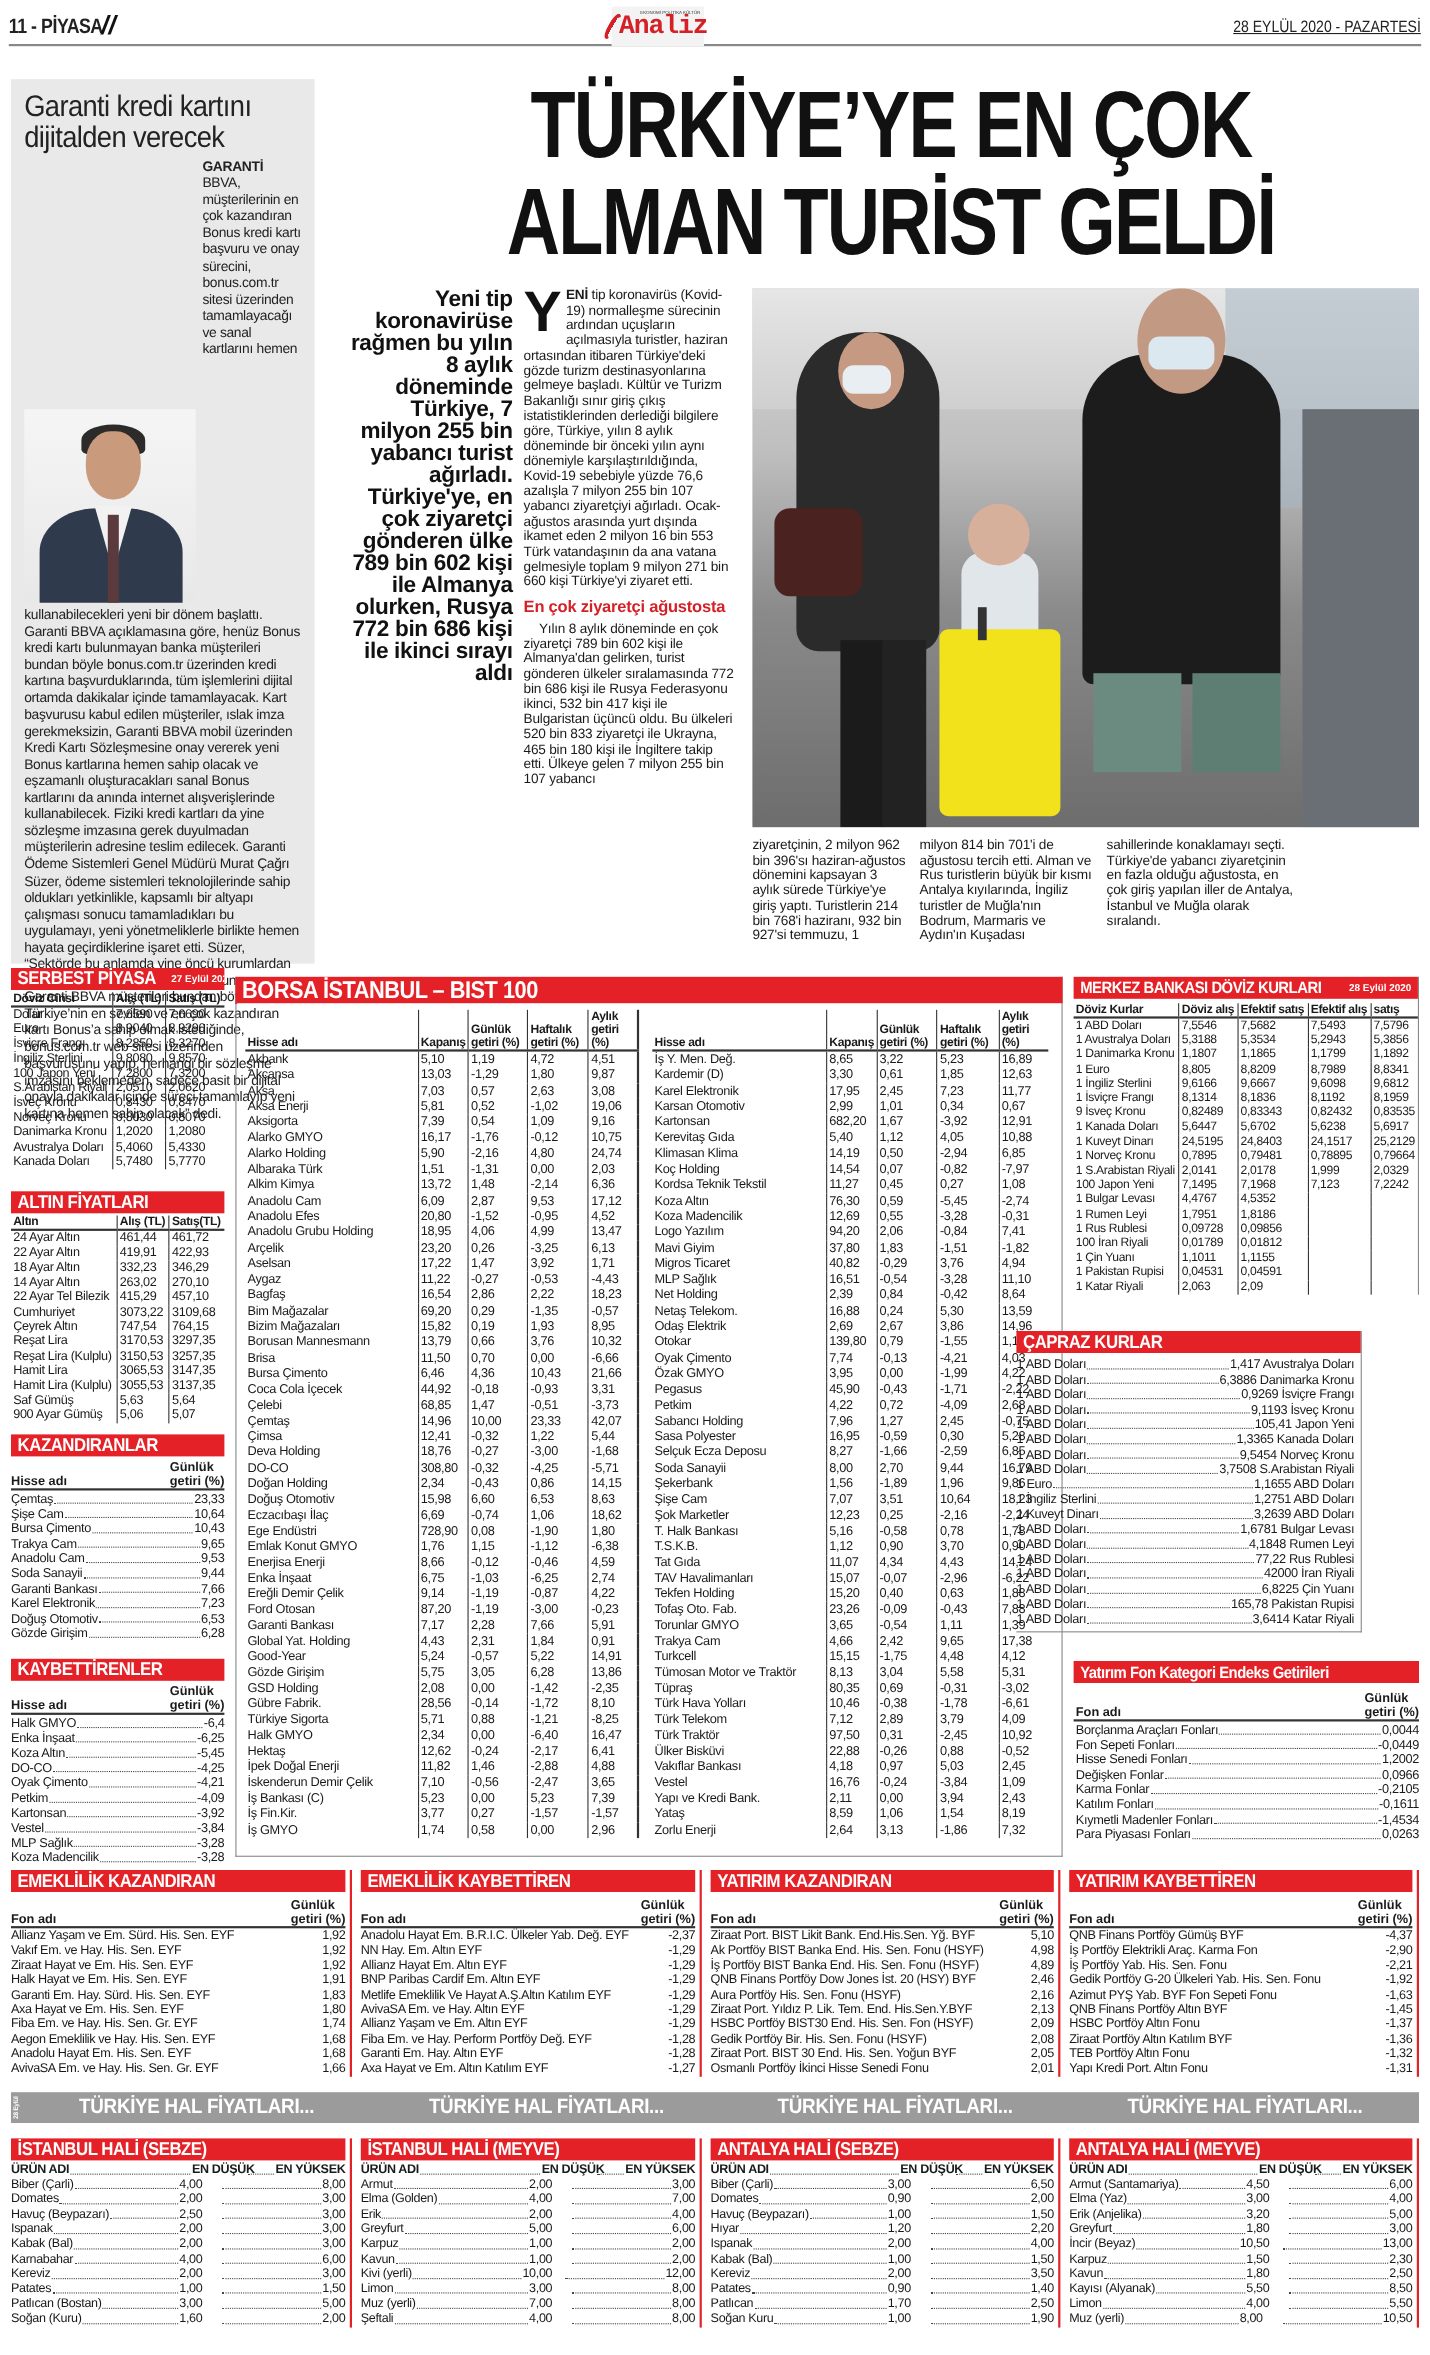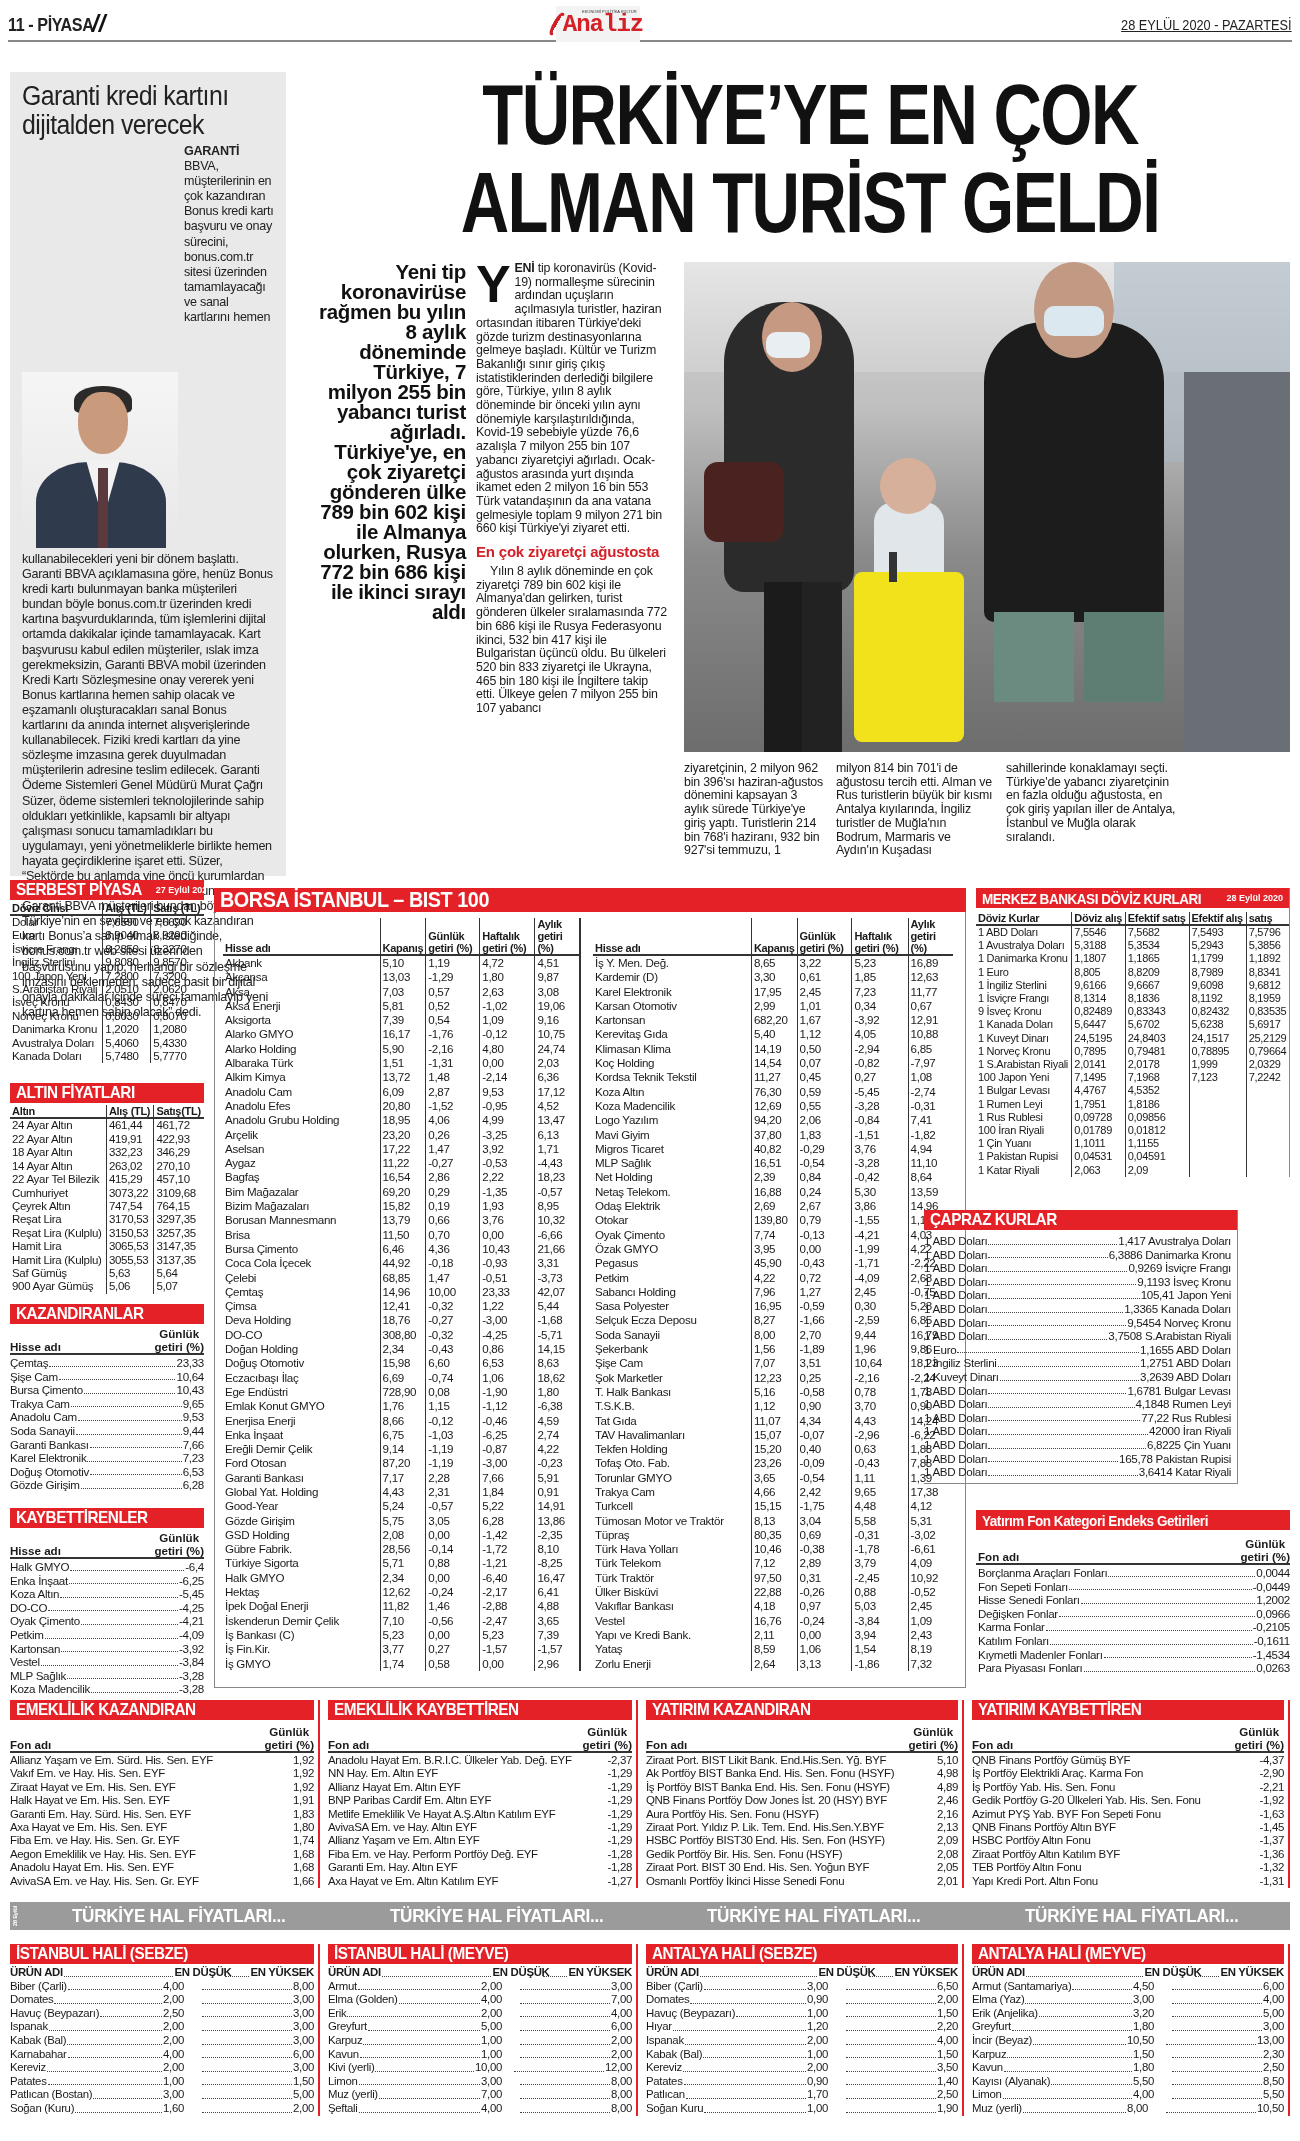--- a/index.html
+++ b/index.html
@@ -45,21 +45,21 @@
 td,th{padding:0 2px;white-space:nowrap;font-weight:normal;text-align:left;letter-spacing:-0.3px}
 th{font-weight:bold;vertical-align:bottom;font-size:11px;line-height:12px}
 .hdrline th{border-bottom:2px solid #333}
 .vline td,.vline th{border-left:1px solid #333}
 .vline td:first-child,.vline th:first-child{border-left:none}
 .dot-row{display:flex;align-items:flex-end;font-size:11.6px;line-height:13.6px;letter-spacing:-0.3px;white-space:nowrap}
 .dot-row .n{flex:0 0 auto}
 .dot-row .dots{flex:1 1 auto;border-bottom:1px dotted #444;margin:0 1px 3px;height:1px}
 .dot-row .v{flex:0 0 auto}
 .gain-hdr{display:flex;justify-content:space-between;align-items:flex-end;font-weight:bold;font-size:11.6px;line-height:12.5px;border-bottom:2px solid #333;margin-bottom:1px}
-.gain-hdr .r{text-align:center}
+.gain-hdr .r{text-align:left}
 .gray-band{background:#9b9b9b;color:#fff;font-weight:900;font-size:19px;display:flex;align-items:center;letter-spacing:-0.3px}
 .gray-band span{flex:1;text-align:center;transform:scaleX(.9)}
 .fund-row{display:flex;justify-content:space-between;font-size:11.5px;line-height:13.4px;letter-spacing:-0.35px;white-space:nowrap}
 .hal-row{display:flex;font-size:11.4px;line-height:13.6px;letter-spacing:-0.3px;white-space:nowrap;align-items:flex-end}
 .hal-row .a{flex:0 0 auto}
 .hal-row .dots{flex:1 1 auto;border-bottom:1px dotted #444;margin:0 1px 3px}
 .hal-row .b{flex:0 0 auto}
 .redright{border-right:2px solid #e42127}
 </style>
 </head>

